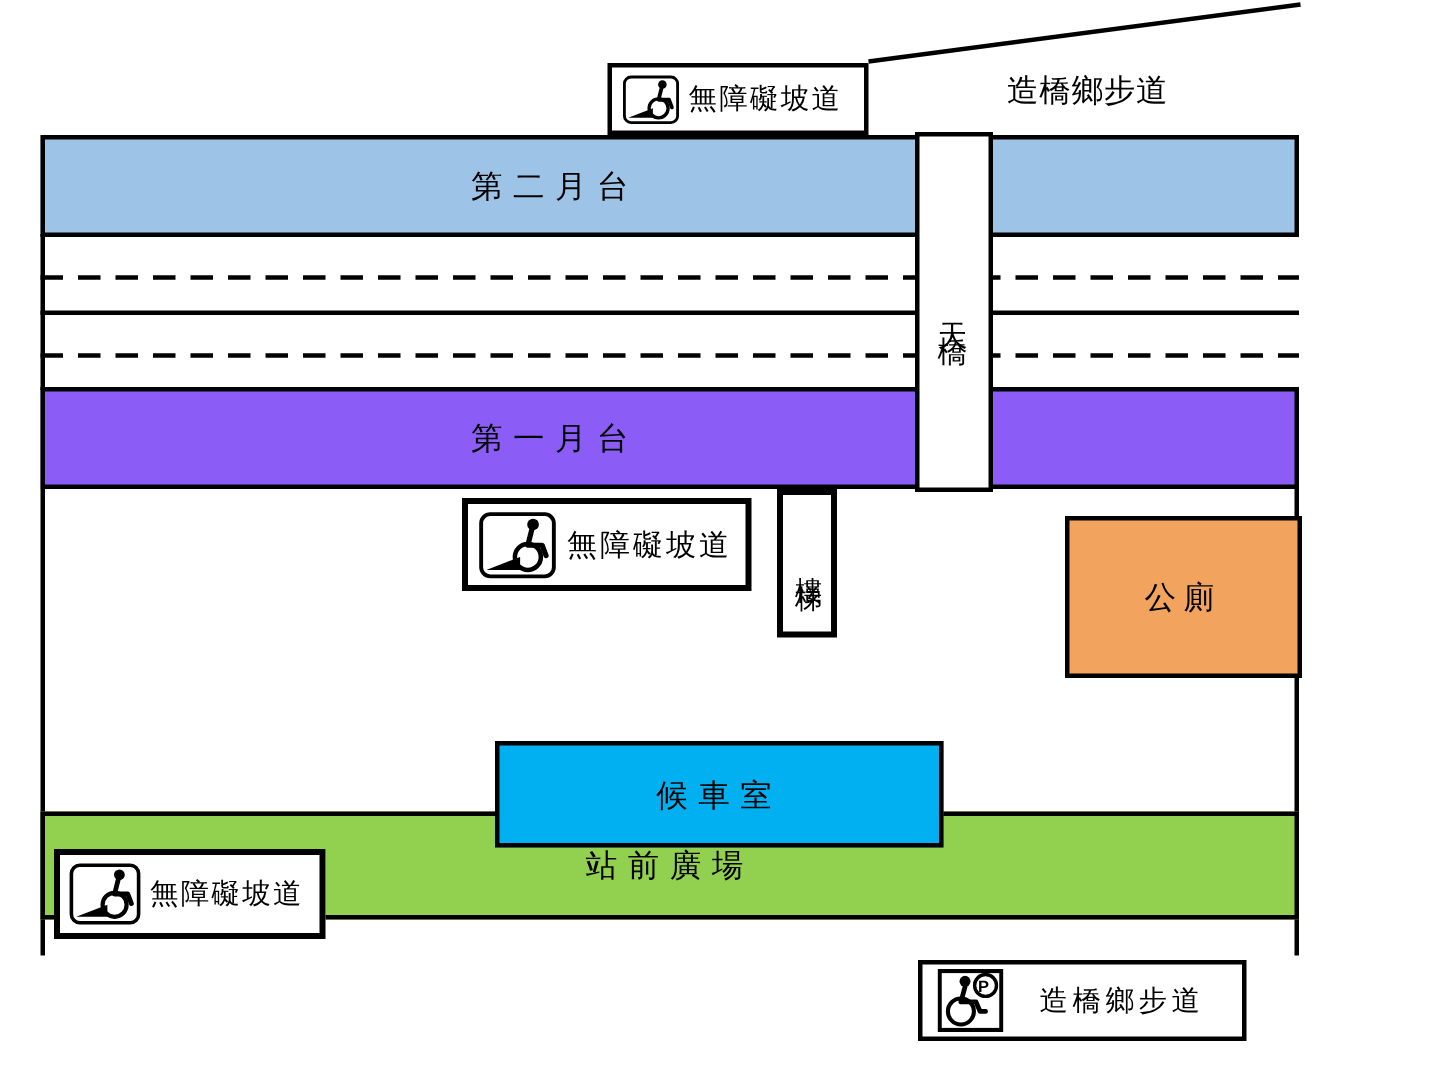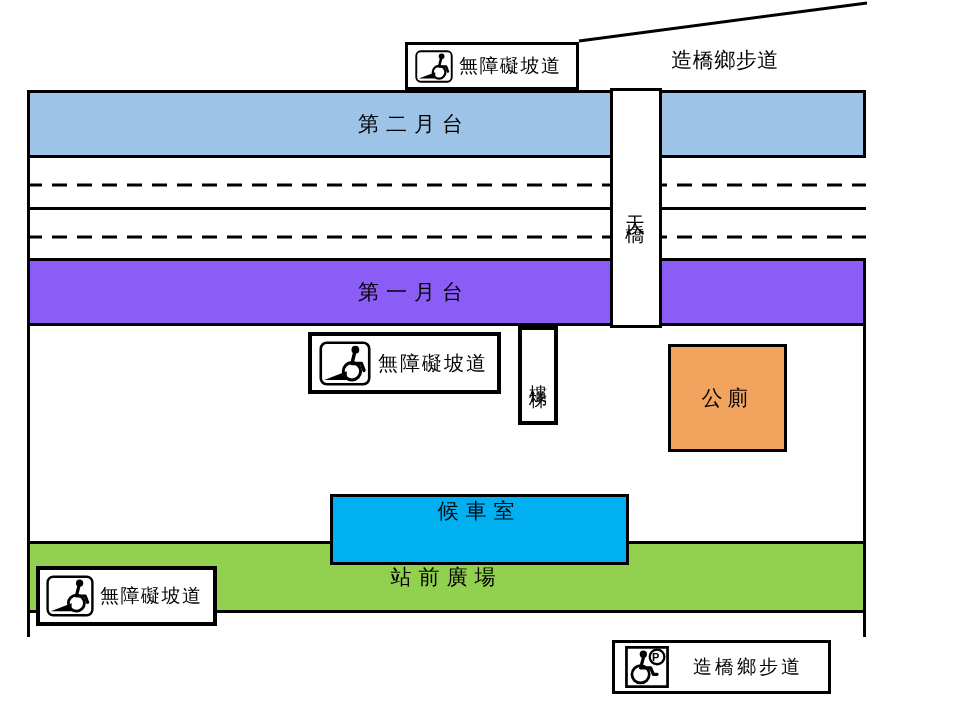--- a/index.html
+++ b/index.html
@@ -26,21 +26,21 @@
   .block {
     position: absolute;
     border: 3px solid #000;
   }
   .platform2 { left: 27px; top: 90px;  width: 839px; height: 68px; z-index: 1; }
   .platform1 { left: 27px; top: 258px; width: 839px; height: 68px; z-index: 1; }
   .platform-label {
     position: absolute;
     left: 240px; width: 200px;
     top: 50%; transform: translateY(-50%);
-    text-align: right;
+    text-align: center;
     font-size: 21px; letter-spacing: 7px;
     white-space: nowrap;
   }
   .station-area {
     position: absolute;
     left: 27px; top: 326px; width: 839px; height: 311px;
     border-left: 3px solid #000;
     border-right: 3px solid #000;
     z-index: 1;
   }
@@ -63,32 +63,32 @@
     position: absolute;
     left: 518px; top: 326px; width: 40px; height: 99px;
     background: #fff;
     border: 4px solid #000;
     z-index: 4;
     display: flex; align-items: center; justify-content: center;
   }
   .stairs .vtext { font-size: 18px; letter-spacing: 6px; }
   .toilet {
     position: absolute;
-    left: 668px; top: 344px; width: 119px; height: 108px;
+    left: 710px; top: 344px; width: 158px; height: 108px;
     border: 3px solid #000;
     z-index: 4;
     display: flex; align-items: center; justify-content: center;
     font-size: 21px; letter-spacing: 5px;
   }
   .waiting {
     position: absolute;
     left: 330px; top: 494px; width: 299px; height: 71px;
     border: 3px solid #000;
     z-index: 4;
-    display: flex; align-items: flex-start; justify-content: center;
+    display: flex; align-items: center; justify-content: center;
     font-size: 21px; letter-spacing: 7px;
   }
   .plaza {
     position: absolute;
     left: 27px; top: 541px; width: 839px; height: 72px;
     border: 3px solid #000;
     z-index: 3;
     display: flex; align-items: center; justify-content: center;
     font-size: 21px; letter-spacing: 7px;
   }

